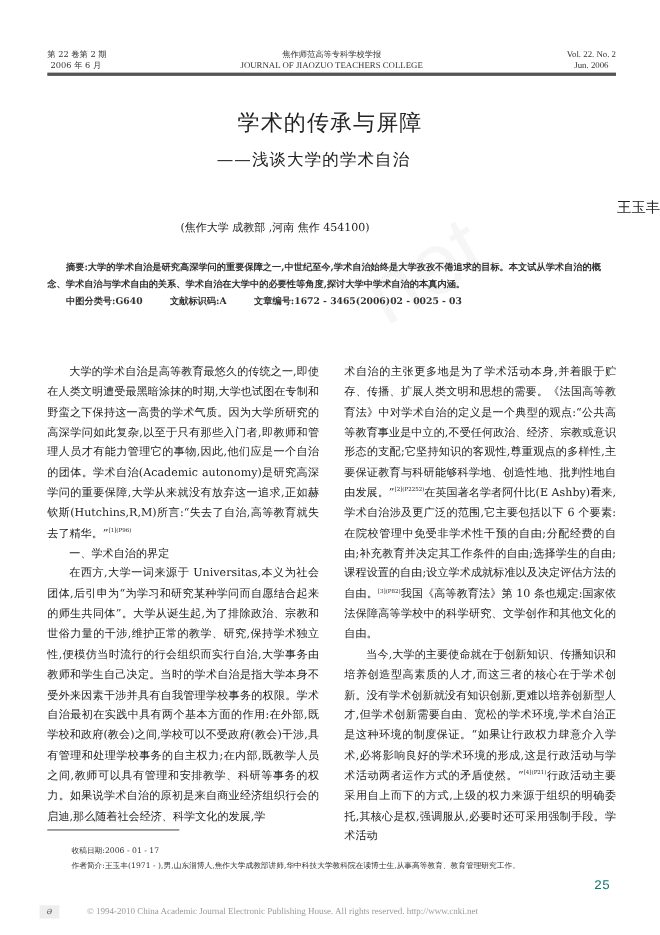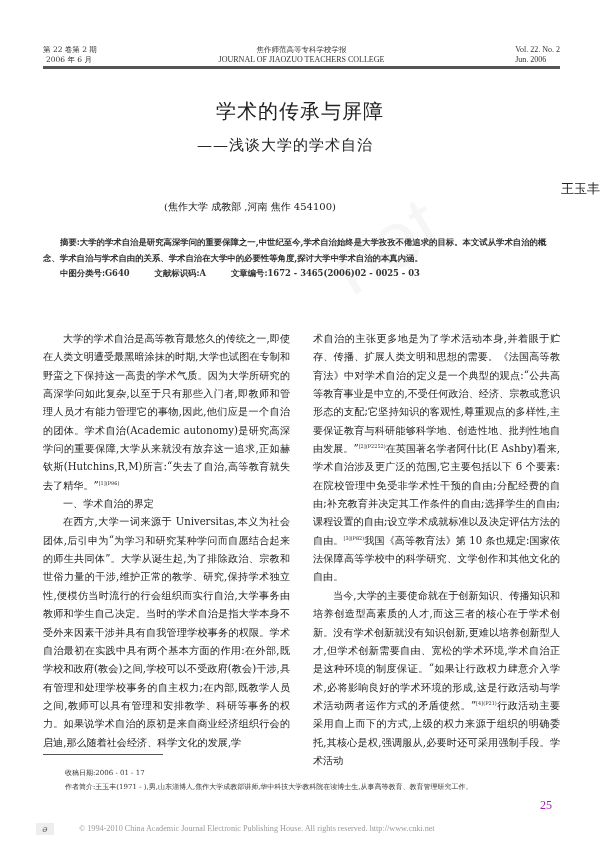--- a/index.html
+++ b/index.html
@@ -2,21 +2,21 @@
 <html><head>
 <meta charset="utf-8">
 <style>
   html, body { margin: 0; padding: 0; background: #ffffff; }
   body { width: 600px; height: 850px; position: relative; overflow: hidden;
          font-family: "DejaVu Serif", "Liberation Serif", serif; color: #222; }
   .hdr { position: absolute; top: 45px; left: 43px; width: 517px; height: 26px;
          font-size: 7.5px; line-height: 10px; color: #333; }
   .hdr .l { position: absolute; left: 0; top: 0; }
   .hdr .c { position: absolute; left: 0; right: 0; top: 0; text-align: center; }
-  .hdr .r { position: absolute; right: 0; top: 0; text-align: left; font-family: "Liberation Serif", serif; font-size: 8px; }
+  .hdr .r { position: absolute; right: 0; top: 0; text-align: center; font-family: "Liberation Serif", serif; font-size: 8px; }
   .hdr-rule { position: absolute; top: 66px; left: 43px; width: 517px; height: 3px; background: #555; }
   .title { position: absolute; top: 98px; left: 0; width: 600px; text-align: center;
            font-size: 20px; letter-spacing: 1px; color: #222; }
   .subtitle { position: absolute; top: 136px; left: 0; width: 540px; text-align: center;
               font-size: 15px; letter-spacing: 1px; color: #222; padding-left: 30px; box-sizing: border-box; }
   .author { position: absolute; top: 180px; left: 0; width: 600px; text-align: right; font-size: 13px; }
   .affil { position: absolute; top: 200px; left: 0; width: 500px; text-align: center; font-size: 10px; }
   .abstract { position: absolute; top: 235px; left: 43px; width: 517px; font-size: 8.4px; line-height: 15.5px; color: #333; }
   .abstract p { margin: 0; font-weight: bold; }
   .abstract .ind { text-indent: 17px; }
@@ -26,21 +26,21 @@
          text-align: justify; color: #222; }
   .col.left { left: 43px; }
   .col.right { left: 313px; }
   .col p { margin: 0; }
   .col .ind { text-indent: 20px; }
   .col .sec { text-indent: 20px; }
   sup { font-size: 5px; vertical-align: super; line-height: 0; }
   .foot-rule { position: absolute; top: 754px; left: 43px; width: 120px; height: 1px; background: #555; }
   .foot { position: absolute; top: 766px; left: 65px; width: 500px; font-size: 7px; line-height: 14px; color: #333; }
   .foot p { margin: 0; }
-  .pageno { position: absolute; top: 798px; left: 540px; font-size: 12px; font-family: Liberation Serif, serif; color: #a21caf; }
+  .pageno { position: absolute; top: 798px; left: 540px; font-size: 12px; font-family: Liberation Mono, monospace; color: #0f766e; }
   .bottom { position: absolute; top: 823px; left: 36px; width: 540px; height: 14px; }
   .logo { position: absolute; left: 0; top: 0; width: 18px; height: 12px; background: #eee; color: #667;
           font-size: 9px; line-height: 12px; text-align: center; font-style: italic; }
   .copy { position: absolute; left: 43px; top: 1px; font-size: 8.2px; color: #9a9a9a;
           font-family: "Liberation Serif", serif; white-space: nowrap; }
   .wm { position: absolute; top: 200px; left: 330px; font-size: 80px; color: rgba(0,0,0,0.035);
         font-family: "Liberation Sans", sans-serif; transform: rotate(-30deg); pointer-events: none; white-space: nowrap; }
 </style>
 </head>
 <body>

